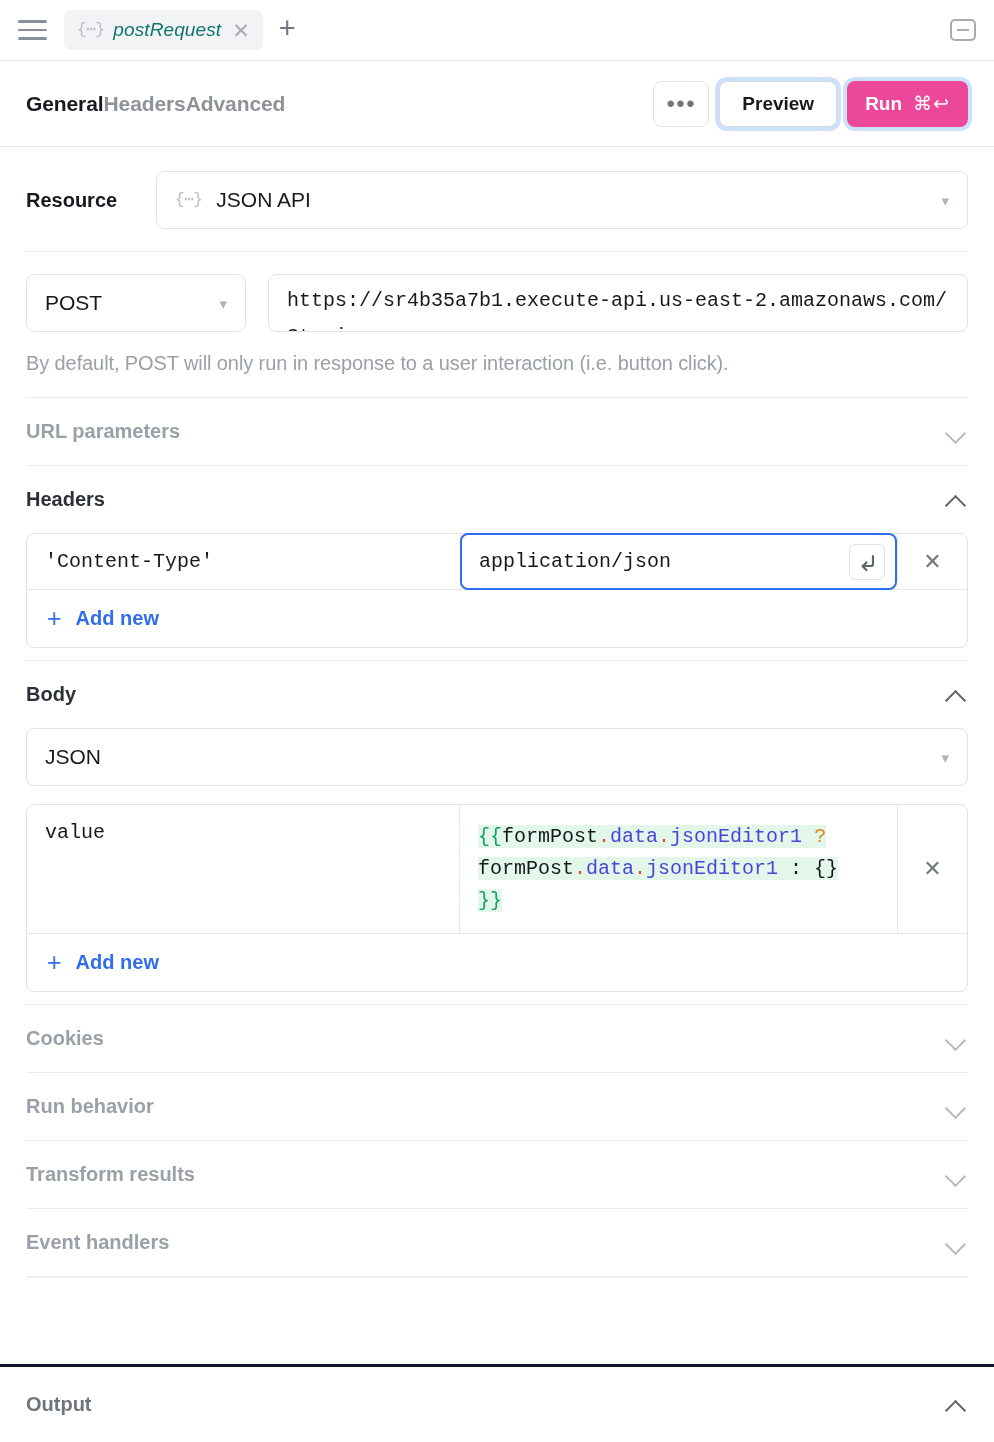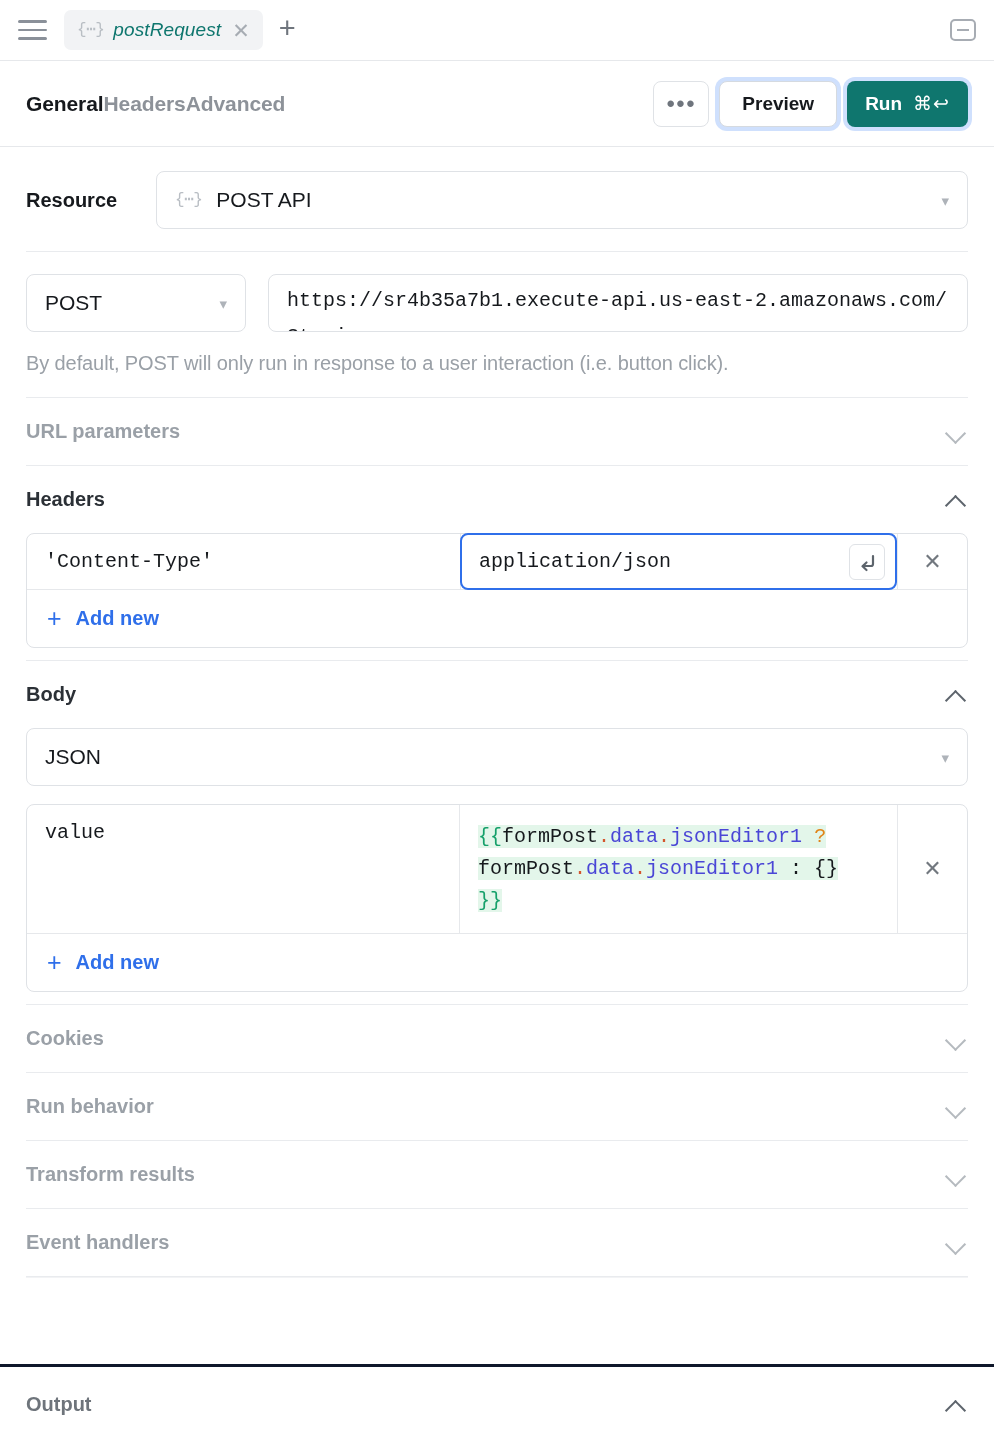--- a/index.html
+++ b/index.html
@@ -140,21 +140,21 @@
     display: flex; align-items: center; justify-content: center;
     box-shadow: 0 0 0 4px #cfe0fd;
     cursor: pointer;
     font-family: "Liberation Sans", sans-serif;
   }
   .btn-run {
     height: 46px;
     padding: 0 18px;
     border: none;
     border-radius: 8px;
-    background: #0f766e;
+    background: #ec4899;
     color: #ffffff;
     font-size: 19px;
     font-weight: bold;
     display: flex; align-items: center; gap: 11px;
     box-shadow: 0 0 0 4px #cfe0fd;
     cursor: pointer;
     font-family: "Liberation Sans", sans-serif;
   }
   .btn-run .shortcut { font-size: 19px; font-weight: 400; letter-spacing: 1px; }
 
@@ -411,21 +411,21 @@
       </div>
     </div>
   </div>
 
   <div class="content">
 
     <div class="row-resource">
       <div class="label-resource">Resource</div>
       <div class="select">
         <span class="braces-icon">{⋯}</span>
-        <span class="value">POST API</span>
+        <span class="value">JSON API</span>
         <span class="chev-sm">▾</span>
       </div>
     </div>
 
     <div class="divider"></div>
 
     <div class="row-method">
       <div class="method-select">
         <span class="value">POST</span>
         <span class="chev-sm">▾</span>

